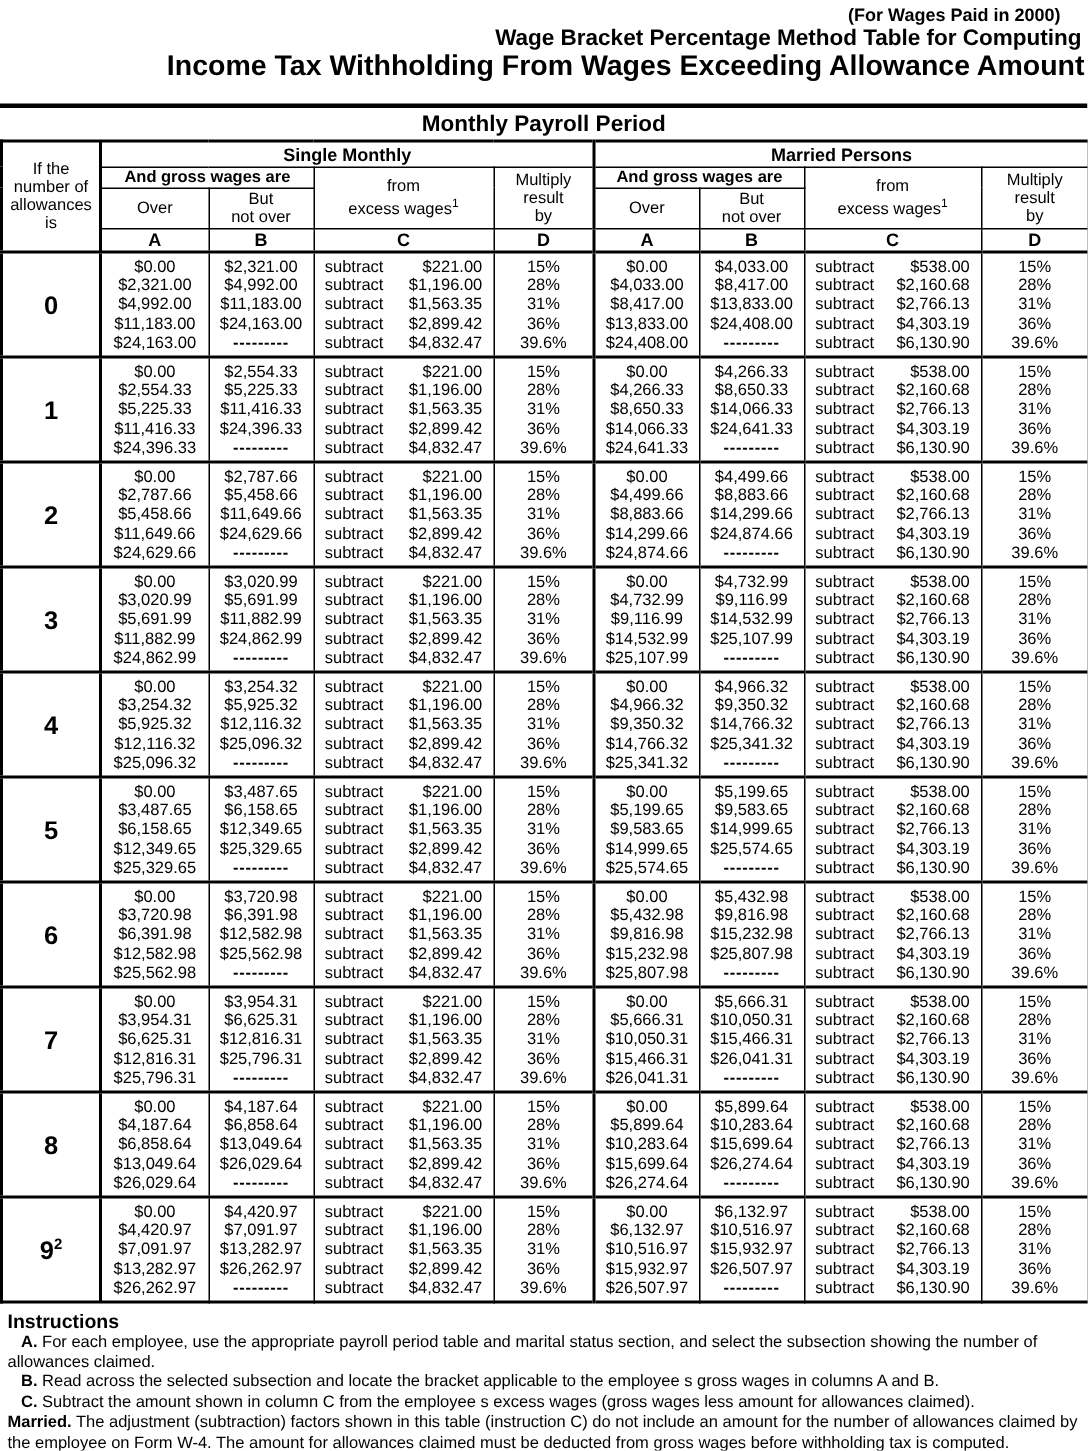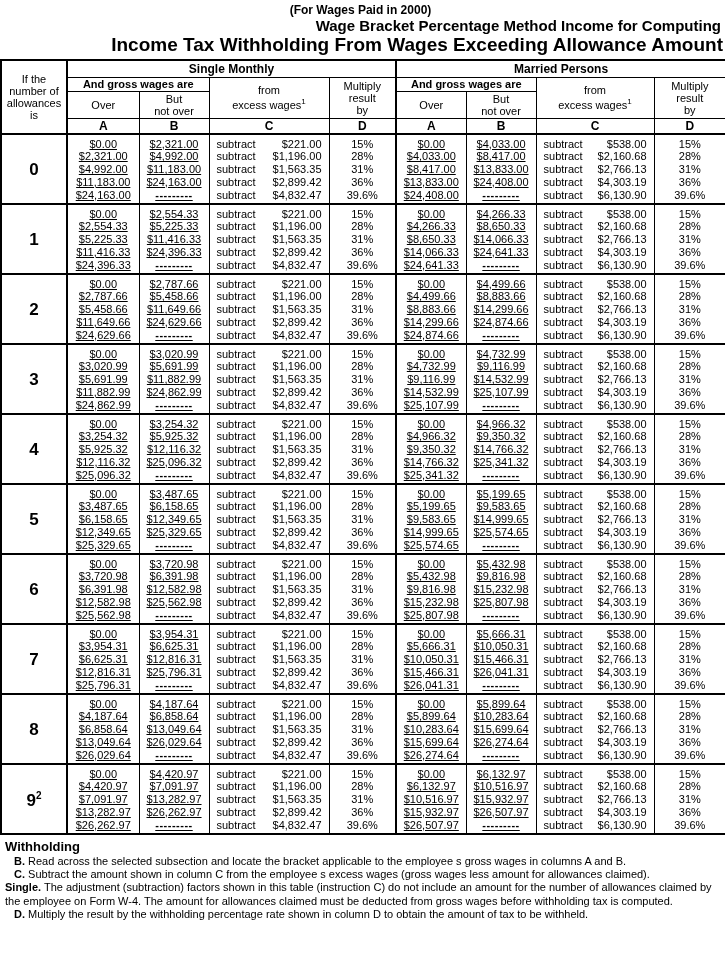--- a/index.html
+++ b/index.html
@@ -1,59 +1,62 @@
 <!DOCTYPE html>
 <html><head>
 <meta charset="utf-8">
 <style>
   * { box-sizing: border-box; }
   html,body { margin:0; padding:0; background:#fff; }
   body { width:725px; font-family:"Liberation Sans", sans-serif; color:#000; }
   .page { width:725px; height:967px; position:relative; overflow:hidden; }
 
-  .top-note  { font-size:12px; font-weight:bold; text-align:center; padding:3px 4px 0 0; line-height:14px; }
+  .top-note  { font-size:12px; font-weight:bold; text-align:right; padding:3px 18px 0 0; line-height:14px; }
   .title1    { font-size:15px; font-weight:bold; text-align:right; padding-right:4px; line-height:17px; }
-  .title2    { font-size:19px; font-weight:bold; text-align:right; padding-right:2px; line-height:21px; padding-bottom:4px; }
+  .title2    { font-size:19px; font-weight:bold; text-align:right; padding-right:2px; line-height:21px; padding-bottom:14px; }
   .period-band { border-top:3px solid #000; text-align:center; font-size:15px; font-weight:bold; line-height:19px; padding:1px 0 1px 0; }
 
   table.wb { width:725px; border-collapse:collapse; table-layout:fixed; border:2px solid #000; font-size:11px; }
   table.wb th, table.wb td { border:1px solid #000; padding:0; text-align:center; vertical-align:middle; }
   .allow-h   { font-size:11px; font-weight:normal; border-right:2px solid #000 !important; line-height:12px;margin-top:32px; }
   .sec-h     { font-weight:bold; font-size:12px; height:17px; }
   .gross-h   { font-weight:bold; font-size:11px; height:14px; }
   .overh     { font-weight:normal; font-size:11px; height:27px; line-height:12px; }
   .excess-h, .mult-h { font-weight:normal; font-size:11px; line-height:12px; }
   .letter    { font-weight:bold; font-size:12px; height:15px; }
   .sec-start { border-left:2px solid #000 !important;margin-top:29px; }
 
   tbody tr.group-row { height:70px; }
   tbody tr.group-row td { border-top:2px solid #000; vertical-align:top; padding-top:3px; }
   .allow-cell { vertical-align:middle !important; font-size:17px; font-weight:bold; text-align:center; border-right:2px solid #000 !important; }
   .allow-cell sup { font-size:10px; font-weight:bold; }
   .ln { line-height:12.8px; height:12.8px; white-space:nowrap; }
-  td.amt { text-align:right; padding-right:6px;text-decoration:underline; }
+  td.amt { text-align:right; padding-right:6px; }
   td.subcell .subline { display:flex; justify-content:space-between; padding:0 7px 0 7px; }
   td.mulcell { text-align:center; }
   .dashes { font-weight:bold; letter-spacing:0.5px; }
   sup.hdr-sup { font-size:8px; }
 
   .instructions { padding:2px 5px 0 5px; font-size:11px; }
   .ins-title { font-weight:bold; font-size:13px; line-height:15px; padding:2px 0 1px 0; }
   .ins-item { line-height:13.4px; }
   .ins-item.indent { text-indent:9px; }
 </style>
 </head>
 <body>
 
 <div class="page">
 
   <div class="top-note">(For Wages Paid in 2000)</div>
-  <div class="title1">Wage Bracket Percentage Method Income for Computing</div>
+  <div class="title1">Wage Bracket Percentage Method Table for Computing</div>
   <div class="title2">Income Tax Withholding From Wages Exceeding Allowance Amount</div>
 
+  <div class="period-band">
+    <span>Monthly Payroll Period</span>
+  </div>
 
   <table class="wb">
     <colgroup>
       <col style="width:66px">
         <col style="width:72px">
         <col style="width:70px">
         <col style="width:120px">
         <col style="width:67px">
       <col style="width:70px">
         <col style="width:70px">
@@ -979,23 +982,24 @@
             <div class="ln">28%</div>
             <div class="ln">31%</div>
             <div class="ln">36%</div>
             <div class="ln">39.6%</div>
           </td>
         </tr>
       </tbody>
   </table>
 
   <div class="instructions">
-    <div class="ins-title">Withholding</div>
+    <div class="ins-title">Instructions</div>
     <div id="ins-items">
+        <div class="ins-item indent"><b>A.</b> For each employee, use the appropriate payroll period table and marital status section, and select the subsection showing the number of allowances claimed.</div>
         <div class="ins-item indent"><b>B.</b> Read across the selected subsection and locate the bracket applicable to the employee s gross wages in columns A and B.</div>
         <div class="ins-item indent"><b>C.</b> Subtract the amount shown in column C from the employee s excess wages (gross wages less amount for allowances claimed).</div>
-        <div class="ins-item"><b>Single.</b> The adjustment (subtraction) factors shown in this table (instruction C) do not include an amount for the number of allowances claimed by the employee on Form W-4. The amount for allowances claimed must be deducted from gross wages before withholding tax is computed.</div>
+        <div class="ins-item"><b>Married.</b> The adjustment (subtraction) factors shown in this table (instruction C) do not include an amount for the number of allowances claimed by the employee on Form W-4. The amount for allowances claimed must be deducted from gross wages before withholding tax is computed.</div>
         <div class="ins-item indent"><b>D.</b> Multiply the result by the withholding percentage rate shown in column D to obtain the amount of tax to be withheld.</div>
       </div>
 
   </div>
 
 </div>
 
 </body></html>

